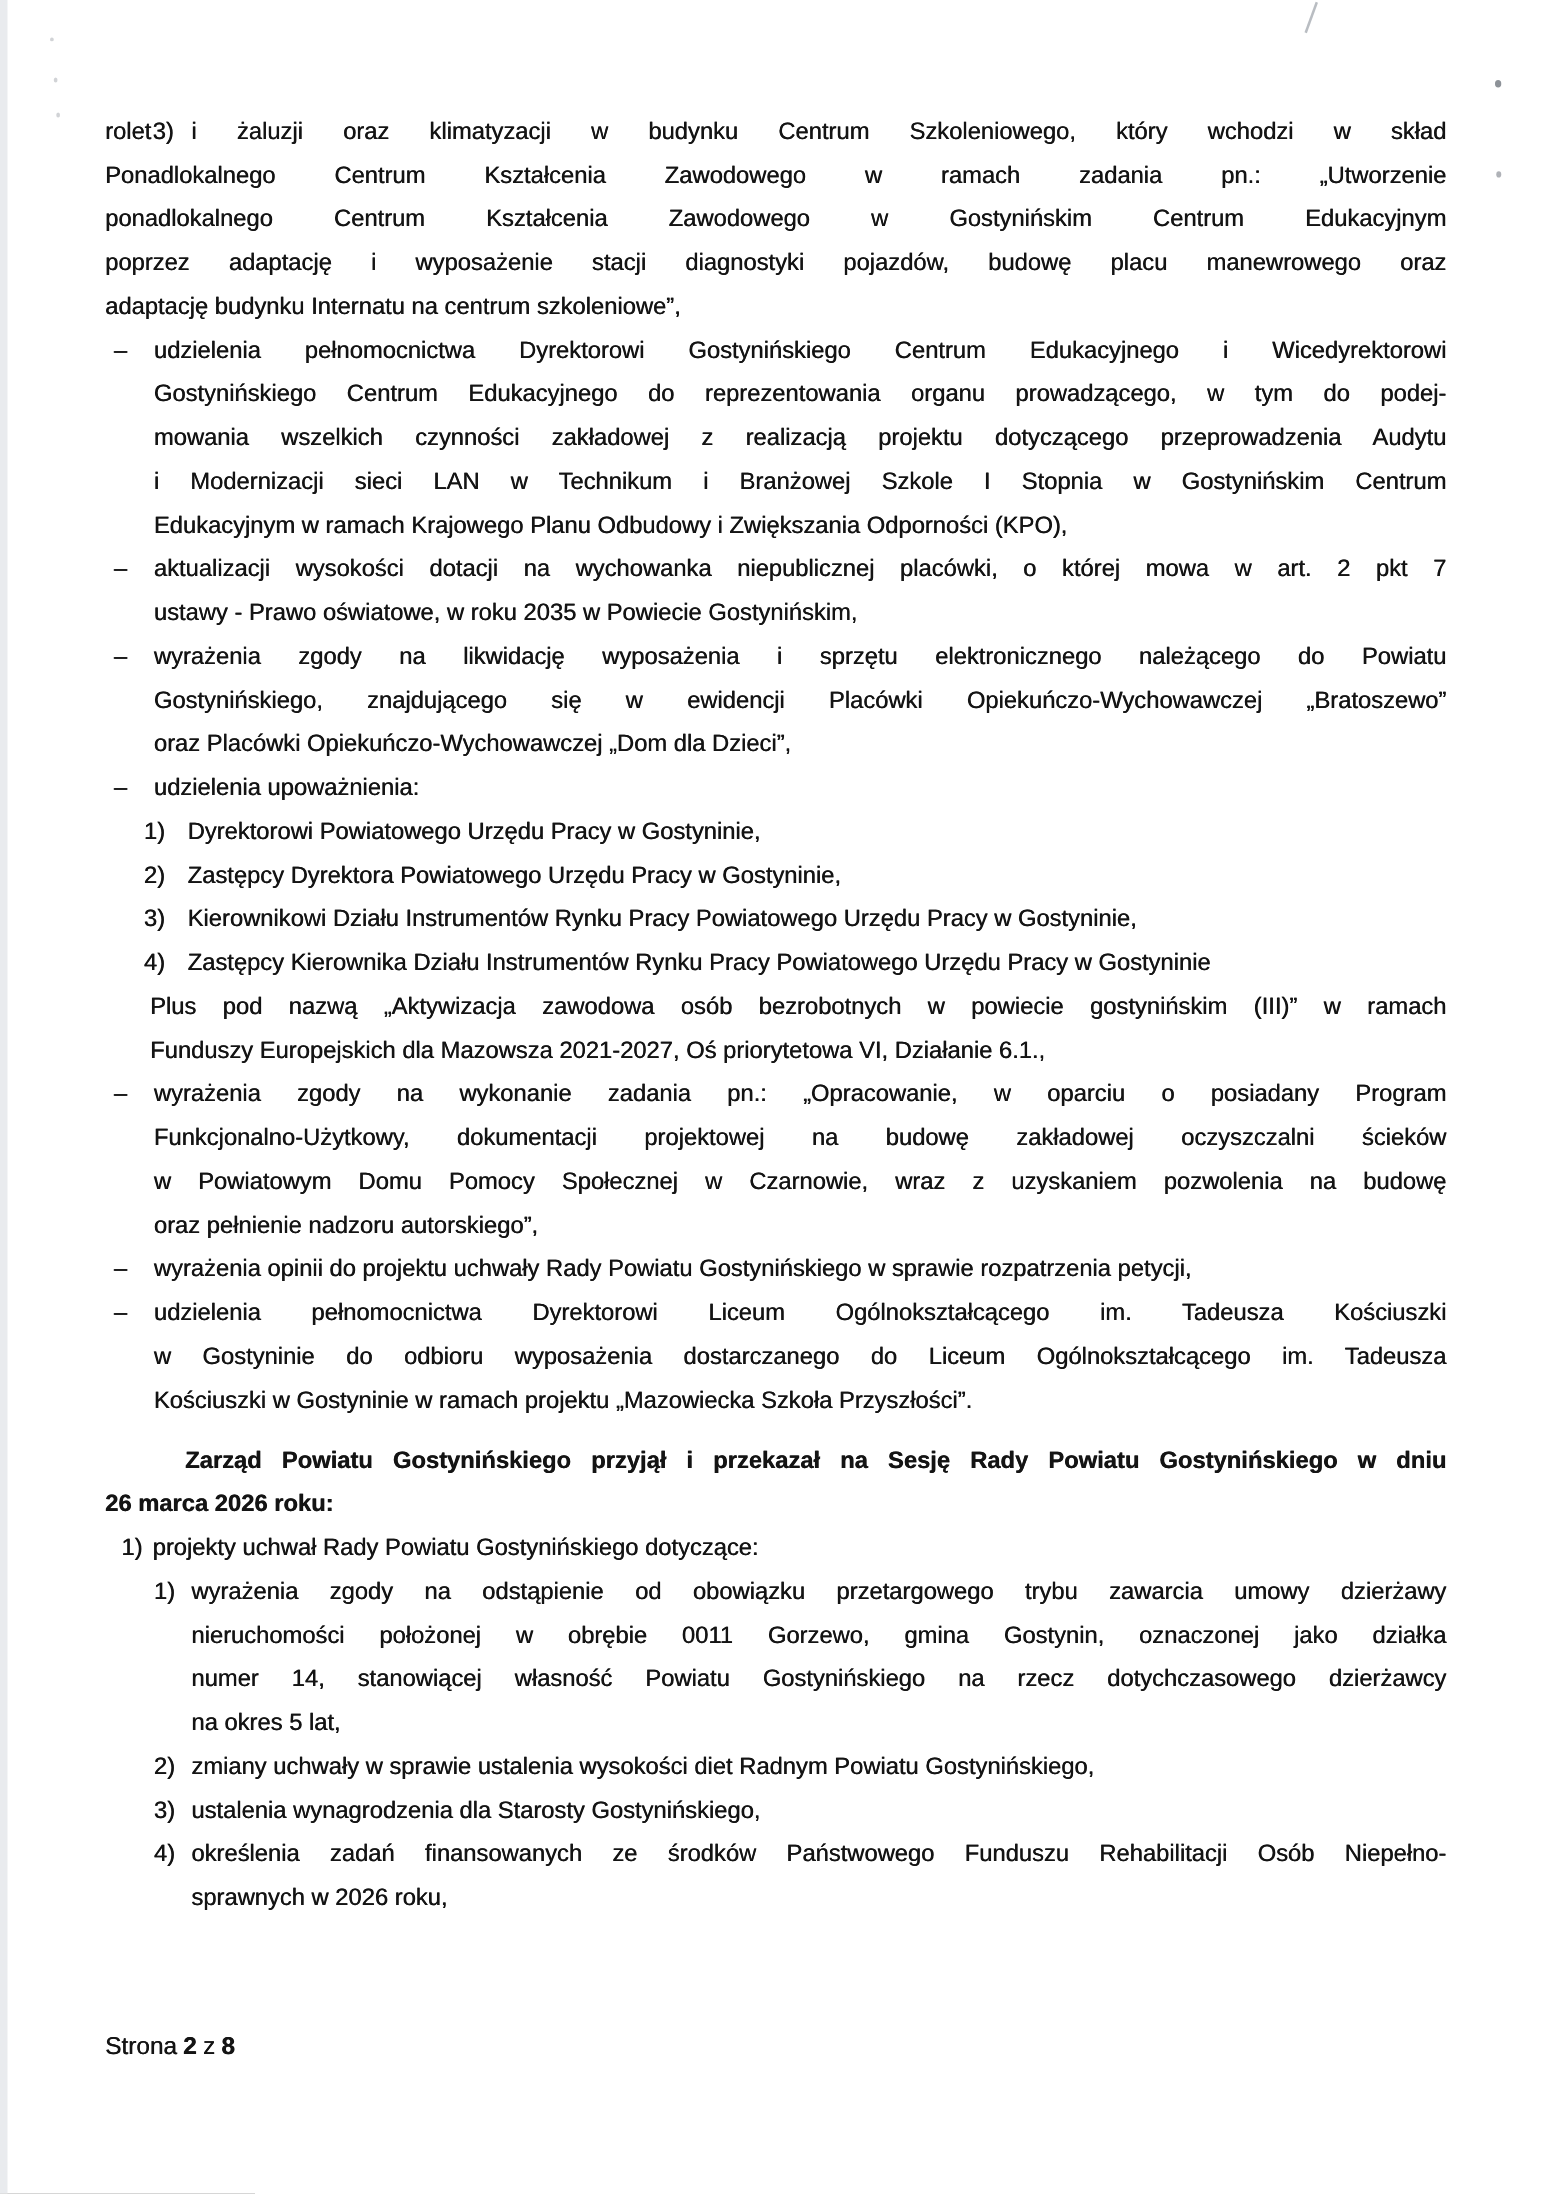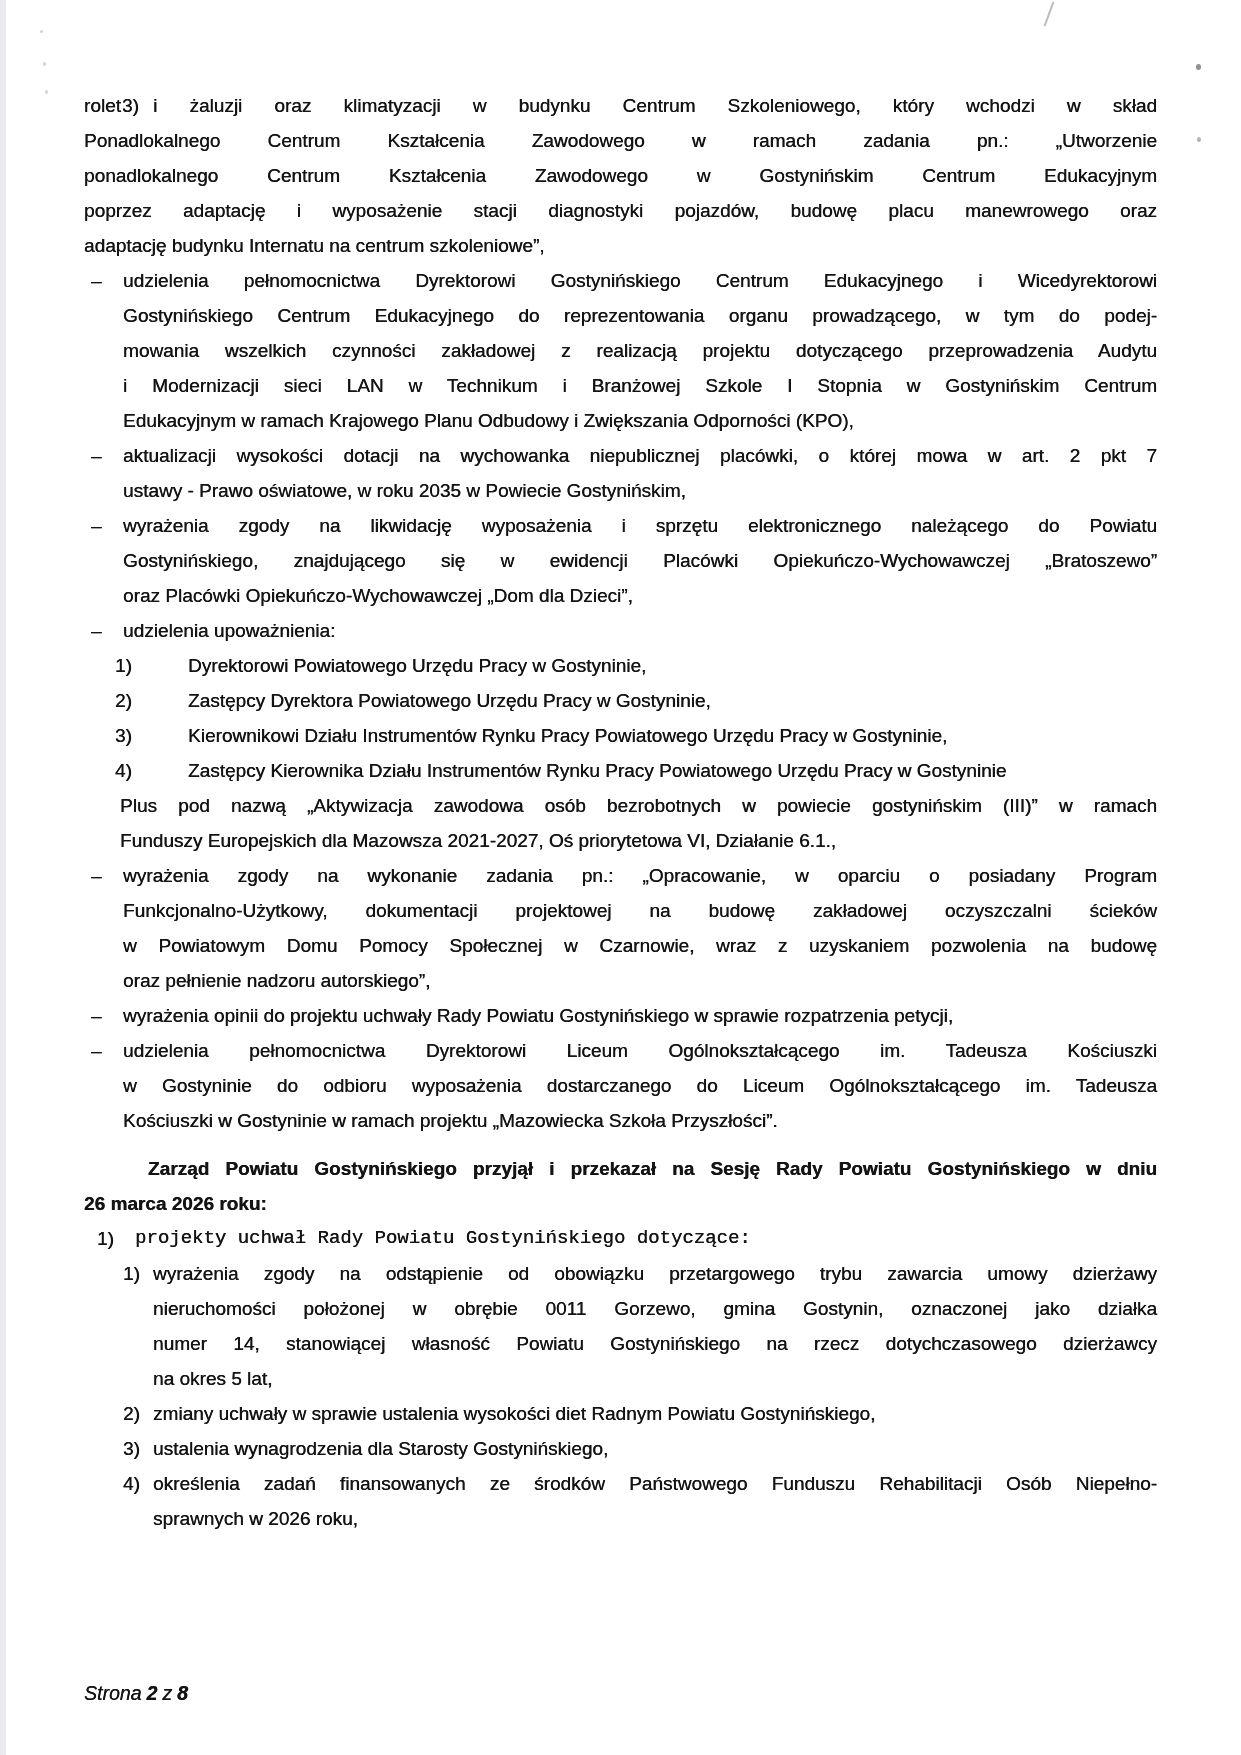--- a/index.html
+++ b/index.html
@@ -21,33 +21,32 @@
     font-size:19px;line-height:35px;font-weight:400;
     text-shadow:0.35px 0 0 currentColor; 
   }
   .block{position:relative;}
   .marker{position:absolute;top:0;}
   .line{text-align:justify;}
   .line.fill{text-align-last:justify;}
 
   .top-sub .marker{left:38px;}  .top-sub .content{}
   .dash    .marker{left:7px;}   .dash    .content{margin-left:39px;}
-  .sub     .marker{left:31px;}  .sub     .content{margin-left:104px;}
+  .sub     .marker{left:31px;}  .sub     .content{margin-left:66px;}
   .cont    .content{margin-left:36px;}
-  .b1      .marker{left:13px;}  .b1      .content{margin-left:51px;font-family:Liberation Mono, monospace;}
+  .b1      .marker{left:13px;}  .b1      .content{margin-left:38px;}
   .b2      .marker{left:39px;}  .b2      .content{margin-left:69px;}
 
   .para-bold{margin-top:13px;font-weight:700;}
   .para-bold .line:first-child{text-indent:64px;}
 
   .footer{
-    position:absolute;left:84px;top:1676px;
+    position:absolute;left:84px;top:1620px;
     font-size:19.5px;line-height:35px;
     text-shadow:0.35px 0 0 currentColor;
-    font-style:italic;
   }
   .footer span{margin-right:5px;}
   .footer .b{font-weight:700;}
 </style>
 </head>
 <body>
 
 <div class="page">
 
   <div class="edge-band"></div>

